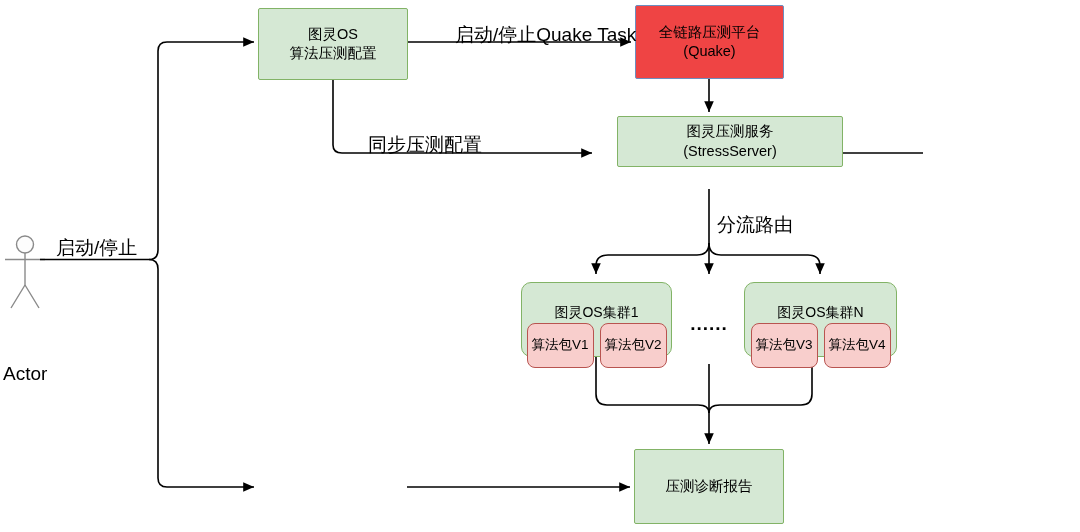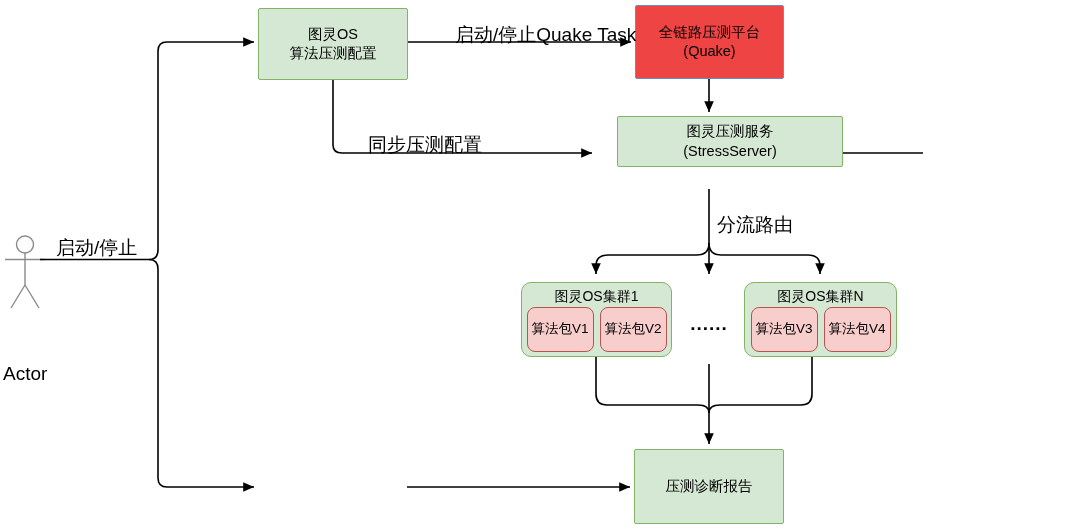--- a/index.html
+++ b/index.html
@@ -22,21 +22,21 @@
   #node-config  { left:258px; top:8px;   width:150px; height:72px; }
   #node-quake   { left:635px; top:5px;   width:149px; height:74px; }
   #node-stress  { left:596px; top:116px; width:226px; height:51px;margin-left:21px; }
   #node-replay  { left:923px; top:117px; width:149px; height:72px; }
   #node-report  { left:634px; top:449px; width:150px; height:75px; }
   #node-scaple  { left:258px; top:450px; width:149px; height:73px; }
 
   .cluster {
     position:absolute; box-sizing:border-box; border-radius:10px;
     display:flex; flex-direction:column; align-items:center; z-index:2;
-    padding-top:2px; font-size:14px;
+    padding-top:18px; font-size:14px;
   }
   #node-cluster1 { left:521px; top:282px; width:151px; height:75px; }
   #node-clusterN { left:744px; top:282px; width:153px; height:75px; }
   .cluster-title { height:22px; line-height:22px; white-space:nowrap; }
   .pkg-row { display:flex; gap:6px; }
   .pkg {
     width:67px; height:45px; box-sizing:border-box; border-radius:8px;
     display:flex; flex-direction:row; align-items:center; justify-content:center;
     font-size:13.5px; line-height:1.25; text-align:center;
   }

